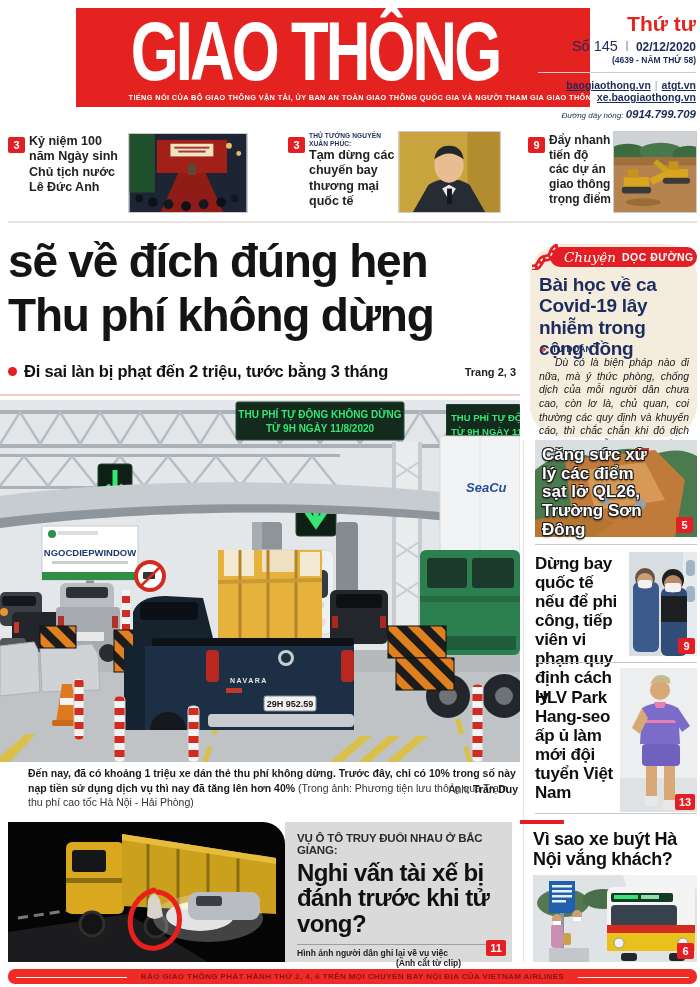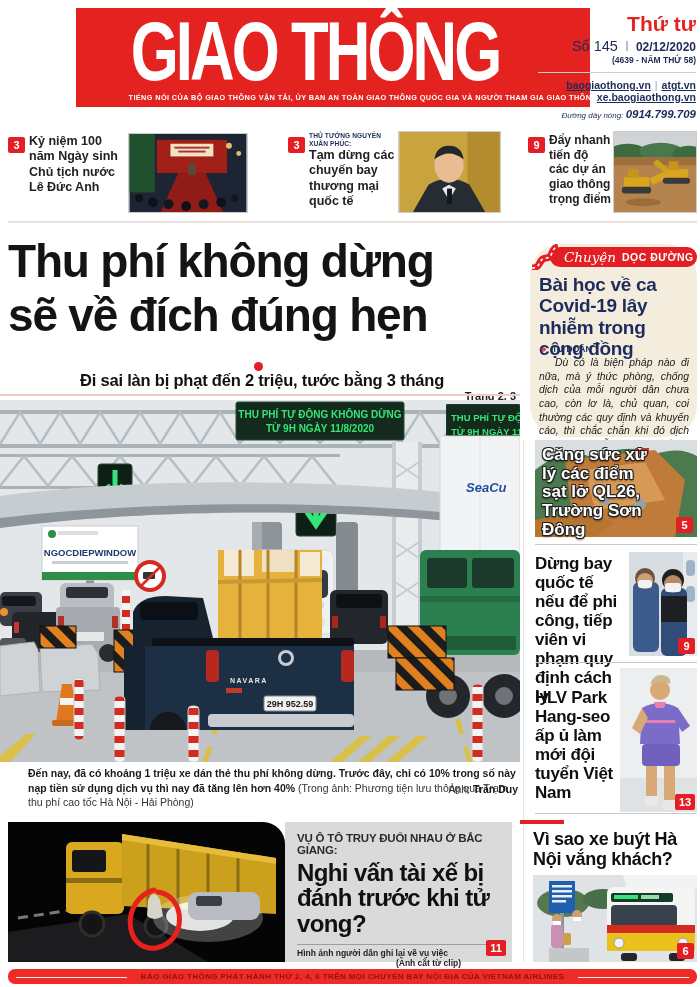--- a/index.html
+++ b/index.html
@@ -148,24 +148,24 @@
     <rect x="56" y="30" width="10" height="9" fill="#c6941a"></rect>
     <path d="M52,42 L40,32 L44,28 L56,38 Z" fill="#caa21d"></path>
     <rect x="50" y="47" width="28" height="6" rx="3" fill="#3a3a3a"></rect>
   </g>
   <ellipse cx="30" cy="72" rx="18" ry="4" fill="#9c6c38"></ellipse>
 </svg>
 
 <div class="abs" style="left:8px;top:221px;width:689px;height:2px;background:#e8e1de;"></div>
 
 <div class="abs bighead" style="left:8px;top:234px;width:515px;">
+  <div>sẽ về đích đúng hẹn</div>
   <div>Thu phí không dừng</div>
-  <div>sẽ về đích đúng hẹn</div>
-</div>
-<div class="abs subrow" style="left:8px;top:362px;width:508px;flex-direction:column;">
+</div>
+<div class="abs subrow" style="left:8px;top:362px;width:508px;">
   <span class="dot"></span>
   <span class="subhead">Đi sai làn bị phạt đến 2 triệu, tước bằng 3 tháng</span>
   <span class="pageref">Trang 2, 3</span>
 </div>
 <div class="abs" style="left:0;top:394px;width:520px;height:2px;background:#f0cdc6;"></div>
 
 <svg class="abs" style="left:0;top:400px;" width="520" height="362" viewBox="0 0 520 362">
   <defs>
     <pattern id="chev" width="16" height="16" patternUnits="userSpaceOnUse" patternTransform="rotate(45)">
       <rect width="16" height="16" fill="#e0801f"></rect>

